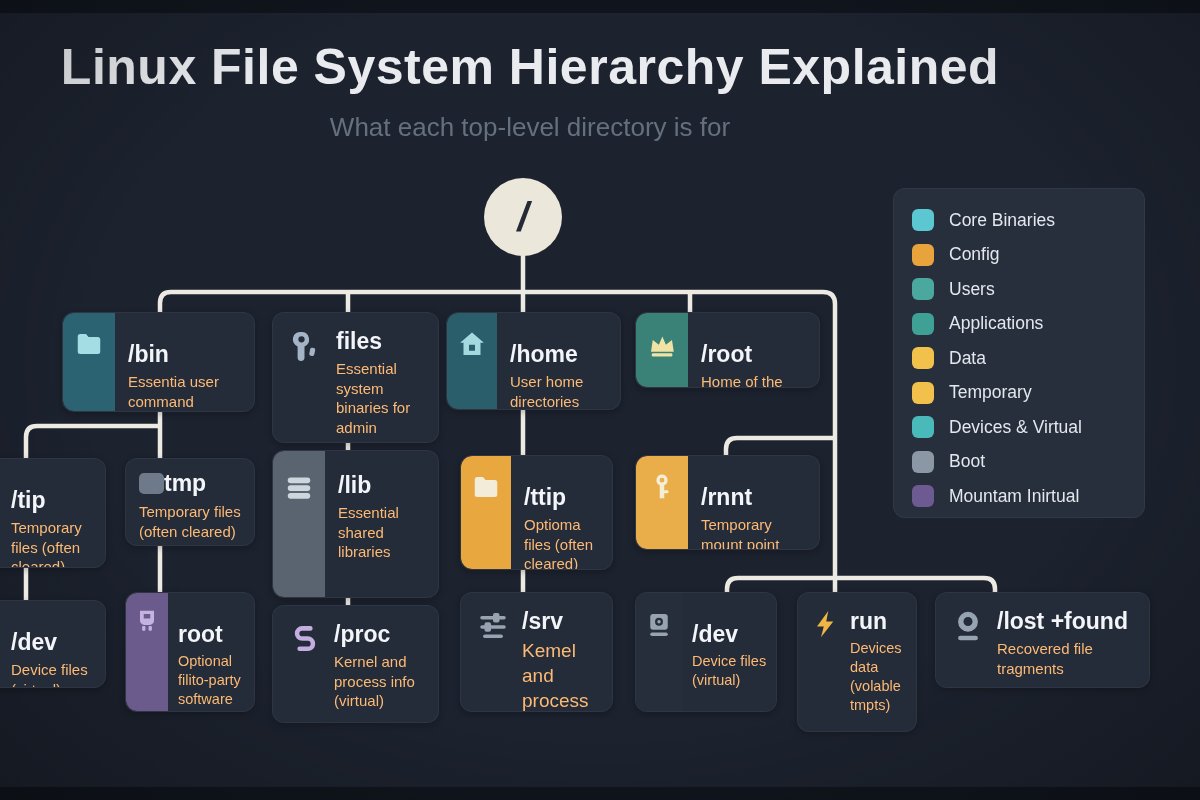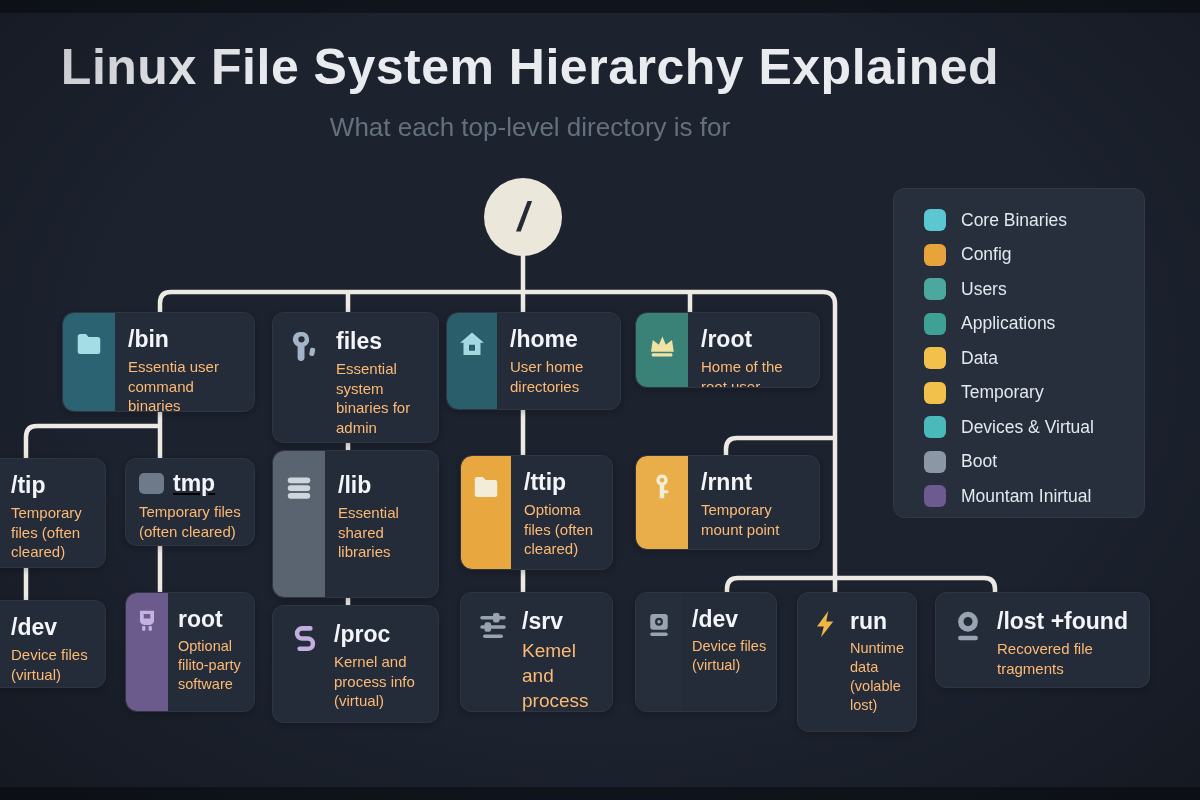--- a/index.html
+++ b/index.html
@@ -21,32 +21,32 @@
     background:#ebe7db;display:flex;align-items:center;justify-content:center;
     font-size:40px;font-weight:bold;color:#242b37;font-style:italic;z-index:3;}
   
   svg.wires{position:absolute;left:0;top:0;z-index:1;}
   
   .card{position:absolute;background:#242b39;border:1px solid rgba(255,255,255,.05);
     border-radius:12px;z-index:2;box-sizing:border-box;display:flex;overflow:hidden;
     box-shadow:0 2px 6px rgba(0,0,0,.25);}
   .panel{flex:0 0 auto;display:flex;align-items:flex-start;justify-content:center;
     padding-top:16px;border-radius:11px 0 0 11px;}
-  .content{padding:14px 8px 10px 13px;min-width:0;}
+  .content{padding:29px 8px 10px 13px;min-width:0;}
   .ct{font-size:23px;font-weight:bold;color:#f3f5f8;line-height:1.1;margin-bottom:5px;white-space:nowrap;}
   .cd{font-size:15px;color:#fdba74;line-height:1.3;}
   .icard{padding:16px 10px 10px 15px;display:flex;gap:12px;align-items:flex-start;}
   .icard .content{padding:0;}
-  .trow .head{display:flex;align-items:center;gap:9px;margin-bottom:6px;text-decoration:underline;}
+  .trow .head{display:flex;align-items:center;gap:0;margin-bottom:6px;}
   .sw{width:25px;height:21px;border-radius:5px;flex:0 0 auto;}
   
   .legend{position:absolute;left:893px;top:188px;width:252px;height:330px;z-index:2;
     background:#272e3c;border:1px solid rgba(255,255,255,.05);border-radius:12px;
     padding:14px 0 0 18px;box-sizing:border-box;}
-  .litem{display:flex;align-items:center;gap:15px;height:34.5px;margin-left:12px;}
+  .litem{display:flex;align-items:center;gap:15px;height:34.5px;}
   .lsw{width:22px;height:22px;border-radius:6px;flex:0 0 auto;}
   .llabel{font-size:17.5px;color:#e3e8ef;}
   .ic{flex:0 0 auto;}
 </style>
 </head>
 <body>
 
 <div class="edge-bar" style="top:0"></div>
 <div class="edge-bar" style="top:787px"></div>
 
@@ -277,21 +277,21 @@
     <div class="cd" style="font-size:14.5px">Device files (virtual)</div>
   </div>
 </div>
 
 <div class="card icard" style="left:797px;top:592px;width:120px;height:140px;gap:9px;padding-left:13px">
   <svg class="ic" width="30" height="30" viewBox="0 0 24 24" fill="currentColor" style="color: rgb(240, 181, 69);">
     <path d="M13.8 1.5 4.8 14h5.4L8 22.5 17.8 10h-5.6z"></path>
     </svg>
   <div class="content">
     <div class="ct">run</div>
-    <div class="cd" style="font-size:14.5px">Nuntime data (volable lost)</div>
+    <div class="cd" style="font-size:14.5px">Devices data (volable tmpts)</div>
   </div>
 </div>
 
 <div class="card icard" style="left:935px;top:592px;width:215px;height:96px">
   <svg class="ic" width="34" height="34" viewBox="0 0 24 24" fill="currentColor" style="color: rgb(151, 163, 176);">
     <path fill-rule="evenodd" d="M12 2a7 7 0 1 1 0 14 7 7 0 0 1 0-14zm0 3.6a3.2 3.2 0 1 0 0 6.4 3.2 3.2 0 0 0 0-6.4z"></path>
     <rect x="5" y="18.8" width="14" height="3.2" rx="1.6"></rect>
     </svg>
   <div class="content">
     <div class="ct">/lost +found</div>

